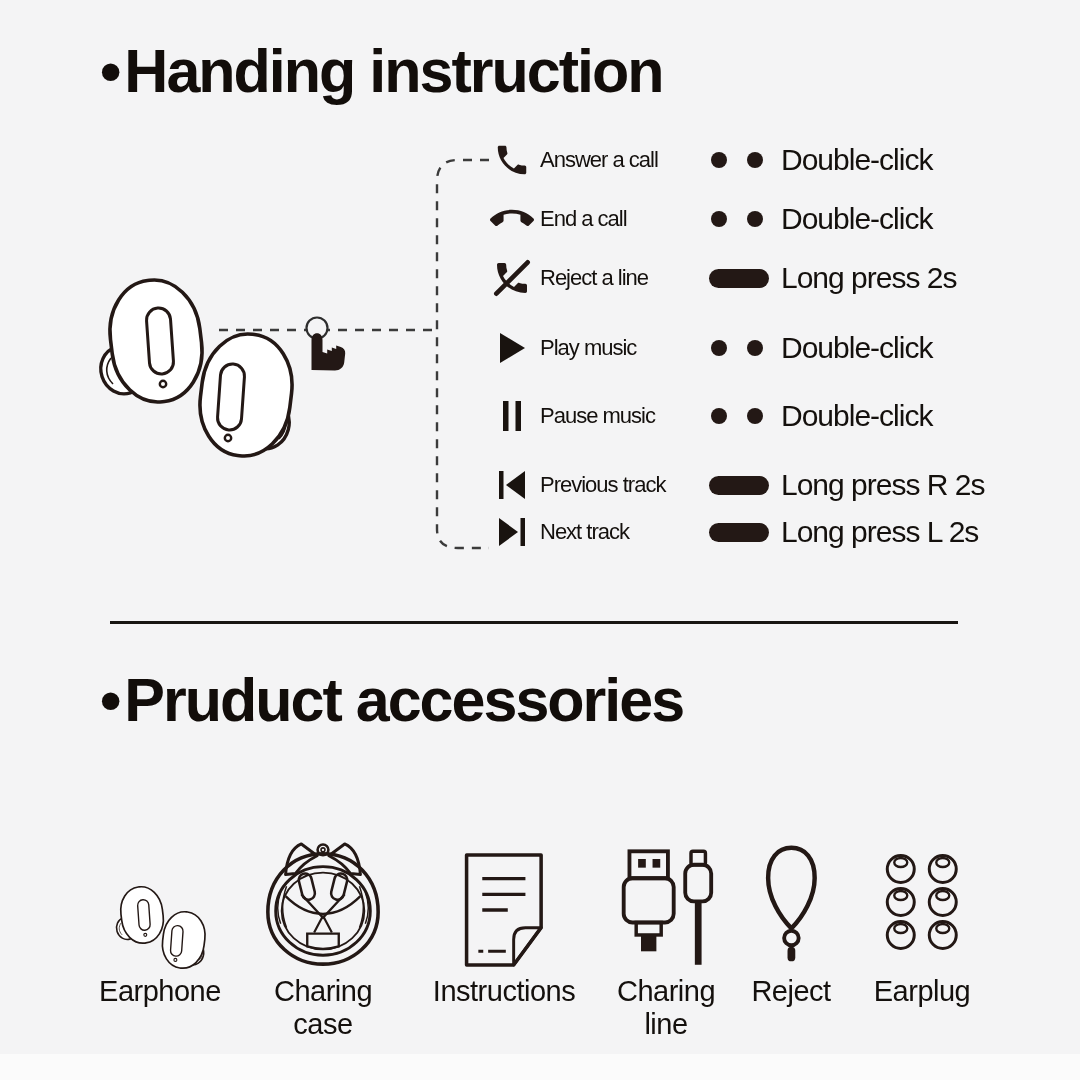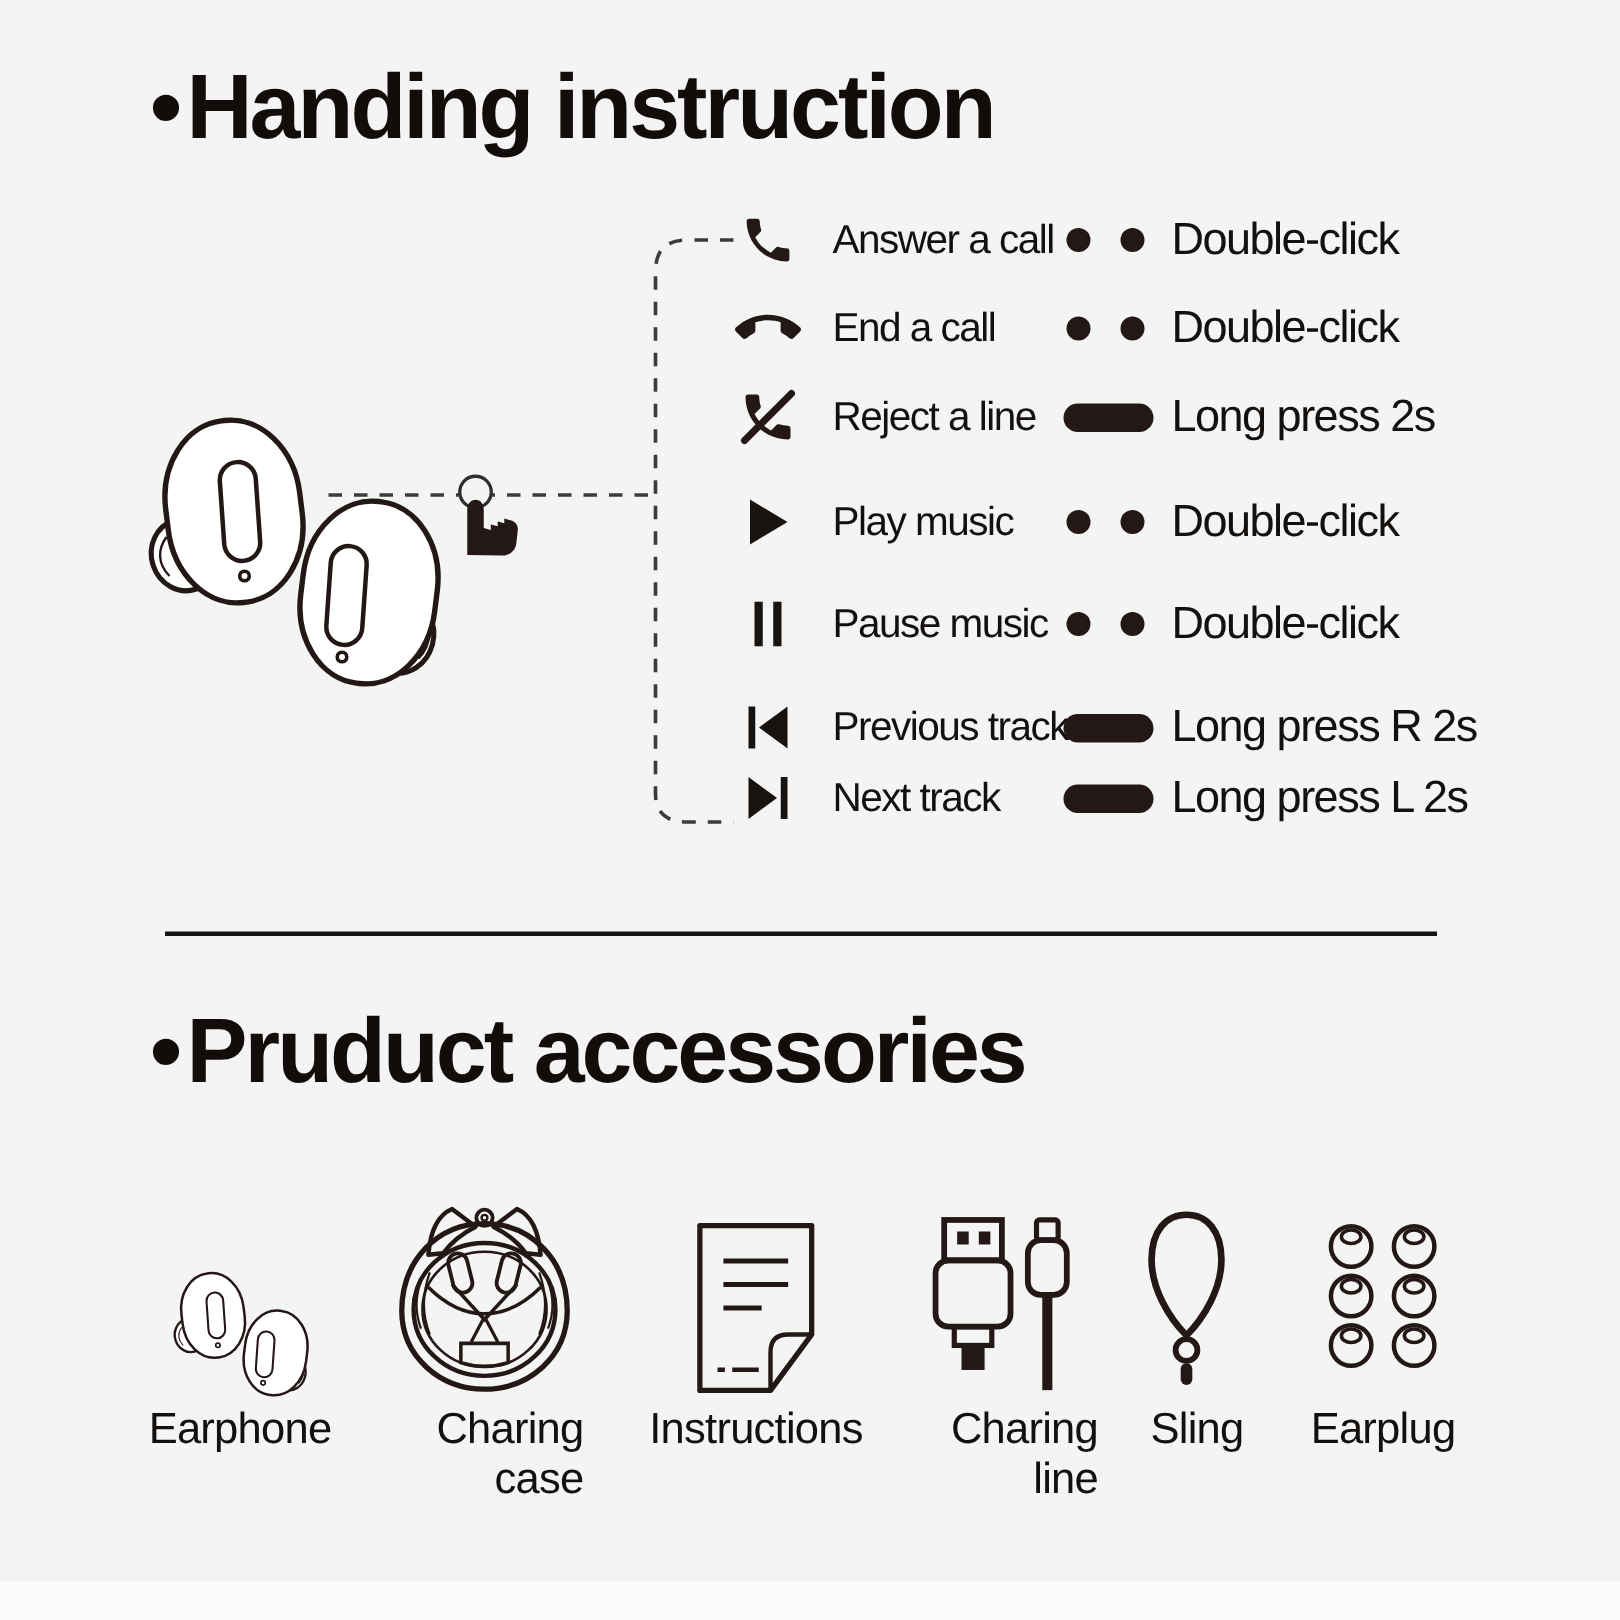--- a/index.html
+++ b/index.html
@@ -7,29 +7,29 @@
         font-family:"Liberation Sans",sans-serif;color:#17110e;}
   .bottom-strip{position:absolute;left:0;bottom:0;width:1080px;height:26px;background:#fbfbfb;}
   .title{position:absolute;font-weight:700;font-size:61px;letter-spacing:-2px;line-height:1;color:#120d0a;white-space:nowrap;}
   .title .bullet{margin-right:5px;}
   #title-handling{left:100px;top:41px;}
   #title-accessories{left:100px;top:670px;}
   .illustration{position:absolute;left:0;top:0;width:1080px;height:640px;}
   .row{position:absolute;left:0;width:1080px;height:44px;}
   .row .icon{position:absolute;left:489px;width:46px;height:44px;display:flex;align-items:center;justify-content:center;}
   .row .label{position:absolute;left:540px;top:50%;transform:translateY(-50%);
-              font-size:27px;letter-spacing:-1px;white-space:nowrap;color:#14100d;margin-left:15px;}
+              font-size:22px;letter-spacing:-1px;white-space:nowrap;color:#14100d;}
   .row .ind{position:absolute;left:709px;width:62px;height:44px;display:flex;align-items:center;}
   .ind.dots{gap:20px;padding-left:2px;}
   .ind.dots i{width:16px;height:16px;border-radius:50%;background:#231815;}
   .ind .pill{width:60px;height:19px;border-radius:10px;background:#231815;}
   .row .action{position:absolute;left:781px;top:50%;transform:translateY(-50%);
                font-size:30px;letter-spacing:-1px;white-space:nowrap;color:#14100d;}
   .divider{position:absolute;left:110px;top:621px;width:848px;height:3px;background:#181512;}
-  .acc{position:absolute;top:795px;transform:translateX(-50%);text-align:right;}
+  .acc{position:absolute;top:833px;transform:translateX(-50%);text-align:center;}
   .acc .icon-box{height:138px;display:flex;align-items:flex-end;justify-content:center;}
   .acc .acc-label{margin-top:4px;font-size:29px;line-height:33px;letter-spacing:-0.5px;color:#14100d;white-space:nowrap;}
   .acc .acc-label.wrap{white-space:normal;width:132px;margin-left:auto;margin-right:auto;}
   svg .ink{stroke:#231815;}
 </style>
 </head>
 <body>
 
 <div class="page">
 
@@ -231,21 +231,21 @@
   </div>
 
   <div class="acc" style="left:791px">
     <div class="icon-box">
       <svg width="76" height="128" viewBox="0 0 76 132">
         <path d="M38,88 C26,76 14,56 14,36 C14,16 24,5 38,5 C52,5 62,16 62,36 C62,56 50,76 38,88 Z" fill="none" class="ink" stroke-width="4.6"></path>
         <circle cx="38" cy="98" r="7.5" fill="none" class="ink" stroke-width="4"></circle>
         <rect x="34" y="107" width="8" height="15" rx="4" fill="#231815"></rect>
       </svg>
     </div>
-    <div class="acc-label">Sling</div>
+    <div class="acc-label">Reject</div>
   </div>
 
   <div class="acc" style="left:922px">
     <div class="icon-box" style="align-items:center">
       <svg width="84" height="98" viewBox="0 0 84 98">
         <g fill="none" class="ink" stroke-width="3">
           <circle cx="21" cy="16" r="13.5"></circle>
             <ellipse cx="21" cy="9.5" rx="6.5" ry="4.5" stroke-width="2.4"></ellipse>
           <circle cx="63" cy="16" r="13.5"></circle>
             <ellipse cx="63" cy="9.5" rx="6.5" ry="4.5" stroke-width="2.4"></ellipse>

